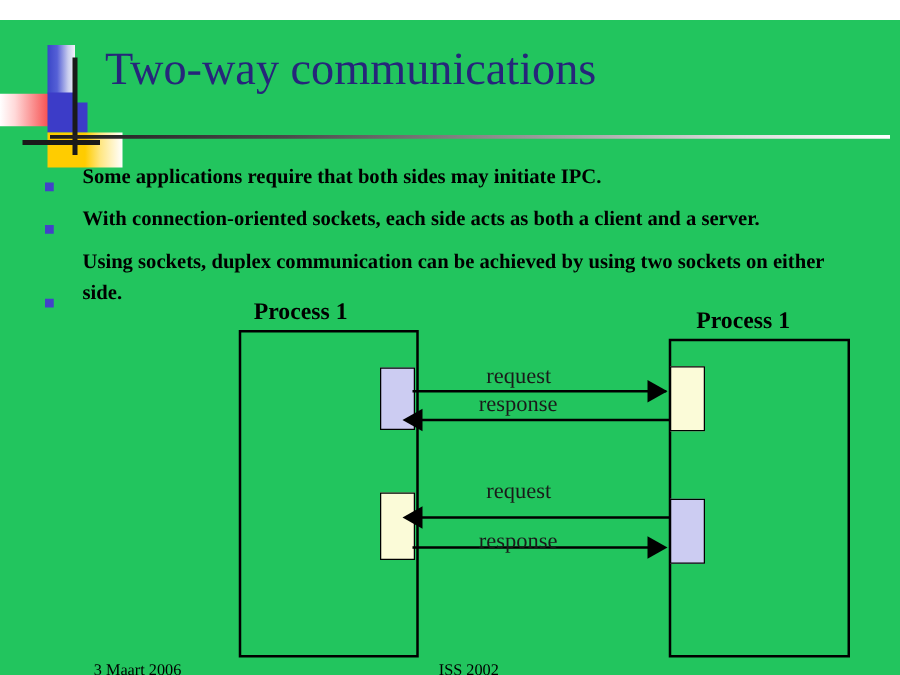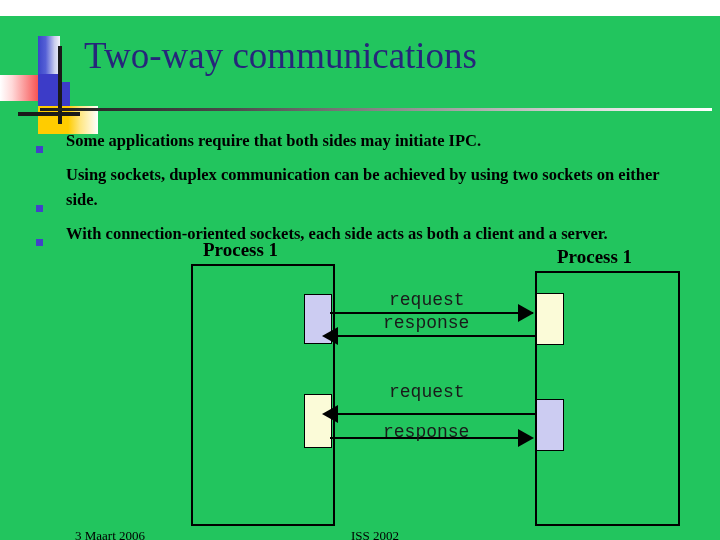--- a/index.html
+++ b/index.html
@@ -185,21 +185,21 @@
     position: absolute;
     width: 0; height: 0;
     border-top: 9px solid transparent;
     border-bottom: 9px solid transparent;
   }
   .arrow-head.right { border-left: 16px solid #000000; }
   .arrow-head.left  { border-right: 16px solid #000000; }
 
   .arrow-label {
     position: absolute;
-    font-family: Liberation Mono, monospace;
+    font-family: Liberation Serif, serif;
     font-size: 18px;
     color: #1a1a1a;
     white-space: nowrap;
   }
 
   
   #l1-line { left: 330px; top: 296px; width: 203px; }
   #l1-head { left: 518px; top: 288px; }
   #l1-lbl  { left: 389px; top: 274px; }
 
@@ -251,25 +251,25 @@
 
   <div class="title-rule"></div>
 
   <div class="bullets">
     <div class="bullet-row">
       <div class="bullet-marker"></div>
       <div class="bullet-text">Some applications require that both sides may initiate IPC.</div>
     </div>
     <div class="bullet-row">
       <div class="bullet-marker"></div>
-      <div class="bullet-text">Using sockets, duplex communication can be achieved by using two sockets on either side.</div>
+      <div class="bullet-text">With connection-oriented sockets, each side acts as both a client and a server.</div>
     </div>
     <div class="bullet-row">
       <div class="bullet-marker"></div>
-      <div class="bullet-text">With connection-oriented sockets, each side acts as both a client and a server.</div>
+      <div class="bullet-text">Using sockets, duplex communication can be achieved by using two sockets on either side.</div>
     </div>
   </div>
 
   <div class="diagram">
 
     <div class="proc-label" id="proc-left-label">Process 1</div>
     <div class="proc-label" id="proc-right-label">Process 1</div>
 
     <div class="proc-box" id="proc-left"></div>
     <div class="proc-box" id="proc-right"></div>

